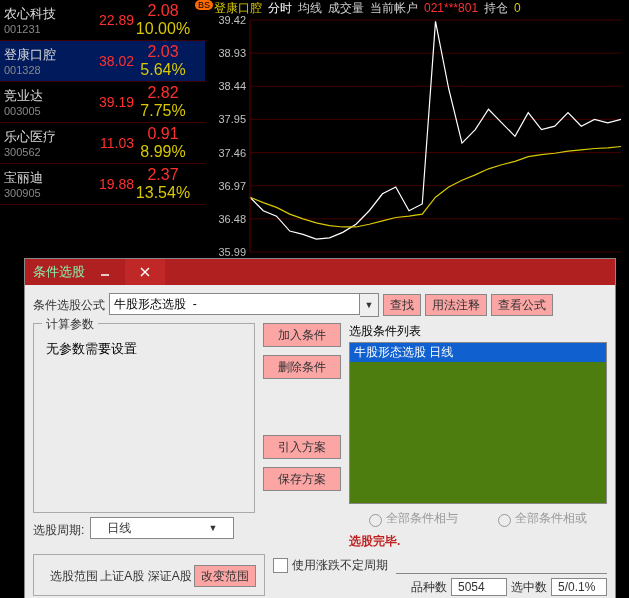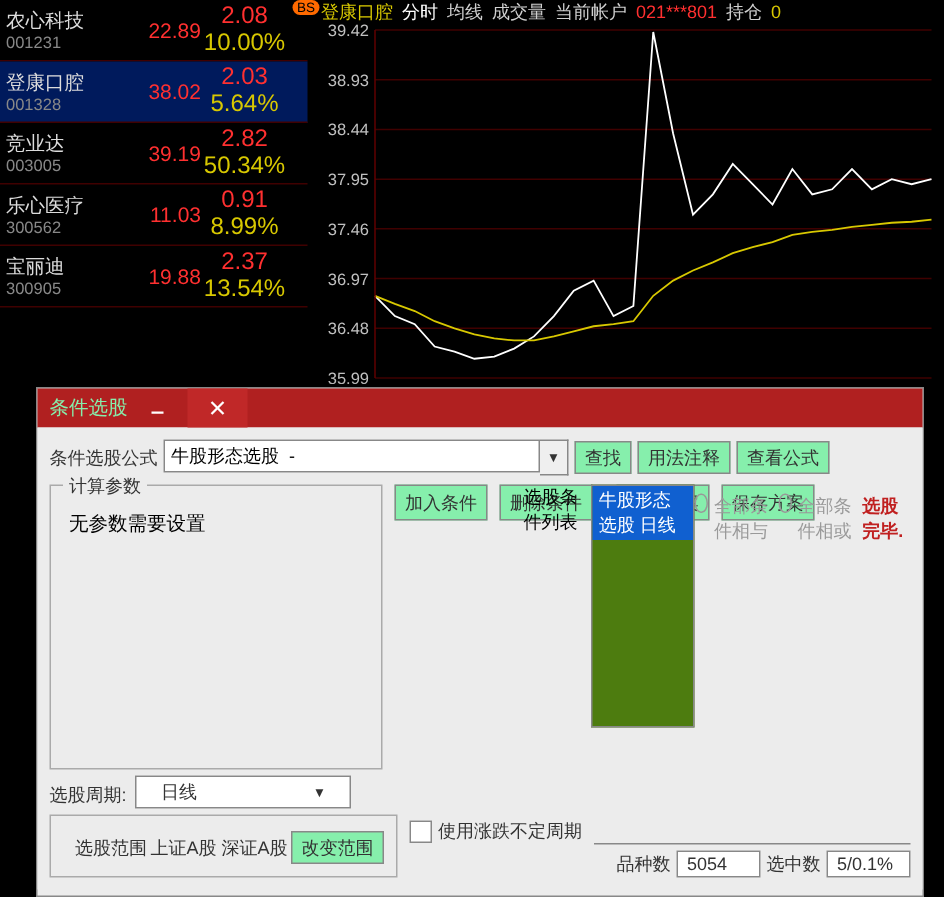--- a/index.html
+++ b/index.html
@@ -22,37 +22,37 @@
 .dlg{position:absolute;left:24px;top:258px;width:590px;height:338px;background:#ececec;border:1px solid #888;box-shadow:2px 2px 6px #000}
 .dlg-title{background:#b02020;color:#86efac;height:26px;line-height:26px;padding-left:8px;font-size:13px;display:flex;align-items:center}
 .dlg-title .ctrls{display:flex}
 .tbtn{width:40px;height:26px;display:flex;align-items:center;justify-content:center}
 .tbtn.close{background:#c02828}
 .dlg-body{padding:8px;background:#ececec;color:#333}
 .row1{display:flex;align-items:center;gap:4px;margin-bottom:6px}
 .combo{flex:0 0 270px;display:flex}
 .combo input{flex:1;height:20px;border:1px solid #888;background:#fff;padding:0 4px;font-size:12px}
 .combo .dd{width:18px;height:22px;border:1px solid #888;border-left:none;background:#efefef;display:flex;align-items:center;justify-content:center;font-size:9px}
-.btn{height:22px;padding:0 6px;background:#86efac;border:1px solid #888;font-size:12px;white-space:nowrap;color:#333}
+.btn{height:22px;padding:0 6px;background:#fca5a5;border:1px solid #888;font-size:12px;white-space:nowrap;color:#333}
 .mid{display:flex;gap:8px}
 .grp{border:1px solid #aaa;padding:8px;position:relative}
 .grp .legend{position:absolute;top:-8px;left:8px;background:#ececec;padding:0 4px;font-size:12px;color:#333}
 .param-box{width:204px;height:172px}
 .param-empty{color:#000;font-size:13px;margin:8px 0 0 4px}
 .period-row{display:flex;align-items:flex-end;gap:6px;margin-top:4px}
 .sel-period{width:110px;height:20px;border:1px solid #888;background:#fff;padding:0 16px;display:flex;align-items:center;justify-content:space-between;font-size:12px}
-.btncol{display:flex;flex-direction:row;gap:8px;width:78px}
+.btncol{display:flex;flex-direction:column;gap:8px;width:78px}
 .btncol .btn{width:100%;height:24px}
 .spacer{height:40px}
-.right-col{flex:1;display:flex;}
+.right-col{flex:1;display:flex;flex-direction:column}
 .list-lbl{font-size:12px;margin-bottom:2px;color:#000}
 .cond-list{border:1px solid #888;background:#4d7c0f;height:160px}
 .cond-list .item{background:#1060d0;color:#fff;padding:1px 4px;font-size:12px}
 .radios{display:flex;justify-content:space-around;margin-top:6px;color:#999;font-size:12px}
-.radio{display:flex;align-items:flex-start;gap:4px}
+.radio{display:flex;align-items:flex-end;gap:4px}
 .radio .dot{width:11px;height:11px;border:1px solid #999;border-radius:50%}
 .done{color:#c02020;font-weight:bold;margin-top:6px;font-size:12px}
 .bottom{display:flex;gap:8px;margin-top:4px;align-items:flex-end}
 .range-grp{border:1px solid #aaa;padding:10px 8px 8px 16px;position:relative;width:206px;display:flex;align-items:center;justify-content:space-between}
 .chk-row{display:flex;align-items:center;gap:4px}
 .chk{width:13px;height:13px;border:1px solid #888;background:#fff}
 .stat-row{display:flex;align-items:center;gap:4px;margin-top:4px;justify-content:flex-end}
 .stat-row .val{border:1px solid #888;background:#fff;padding:1px 6px;min-width:42px;text-align:left}
 .bot-right{flex:1}
 </style>
@@ -83,21 +83,21 @@
       </div>
     </div>
     <div class="stock-row">
       <div class="stk-nm">
         <div class="nm">竞业达</div>
         <div class="cd">003005</div>
       </div>
       <div class="stk-pr">39.19</div>
       <div class="stk-chg">
         <div class="a">2.82</div>
-        <div class="b">50.34%</div>
+        <div class="b">7.75%</div>
       </div>
     </div>
     <div class="stock-row">
       <div class="stk-nm">
         <div class="nm">乐心医疗</div>
         <div class="cd">300562</div>
       </div>
       <div class="stk-pr">11.03</div>
       <div class="stk-chg">
         <div class="a">0.91</div>

